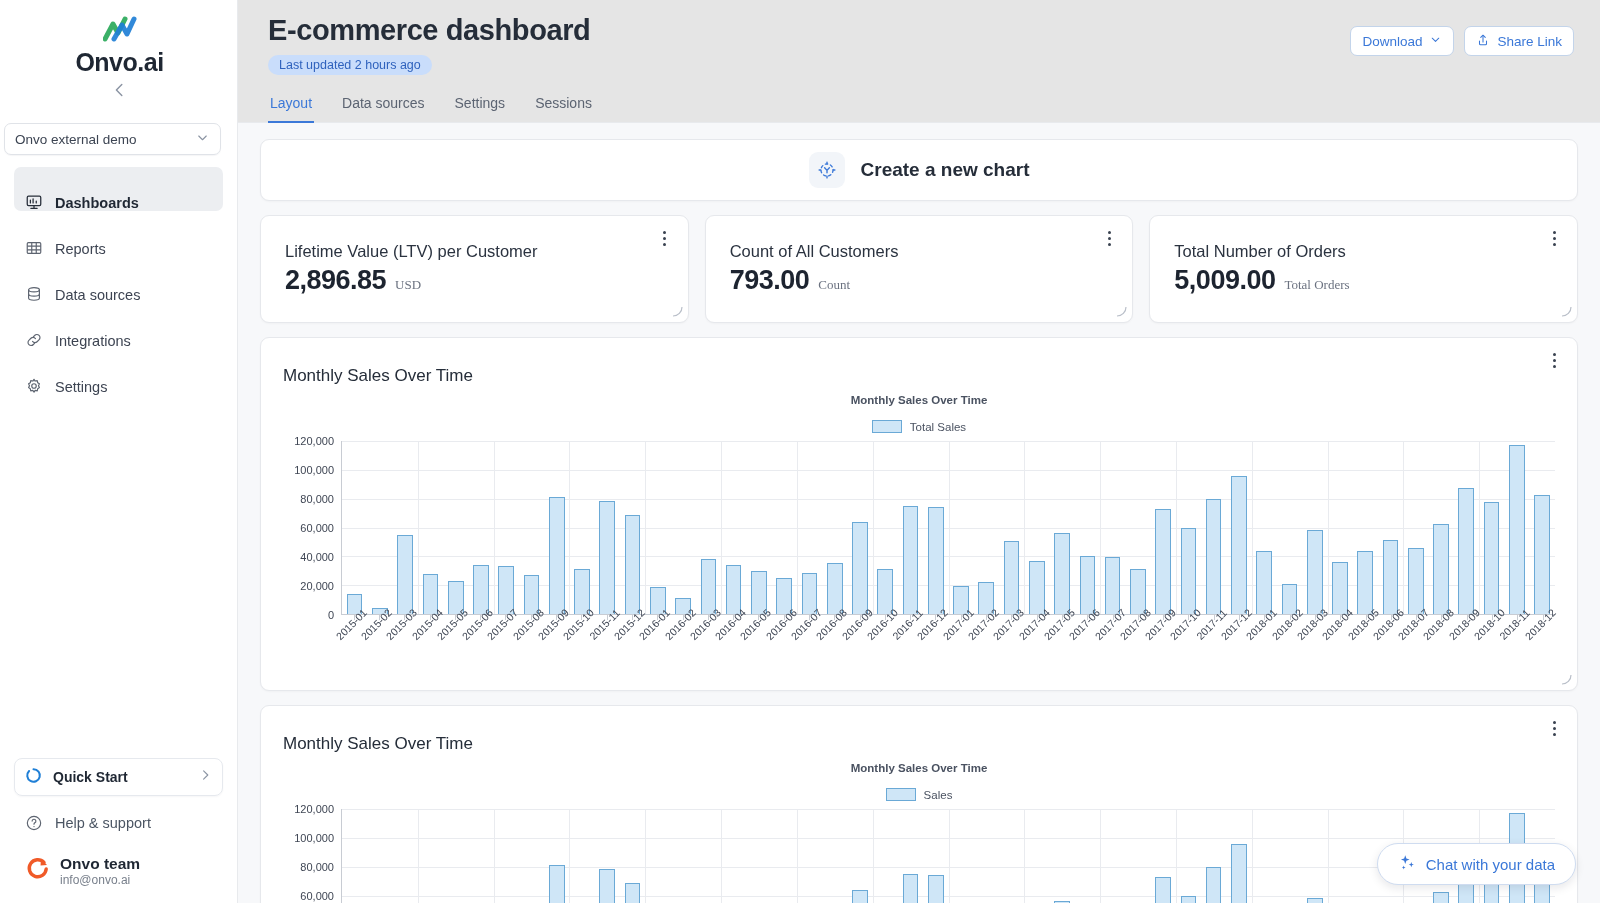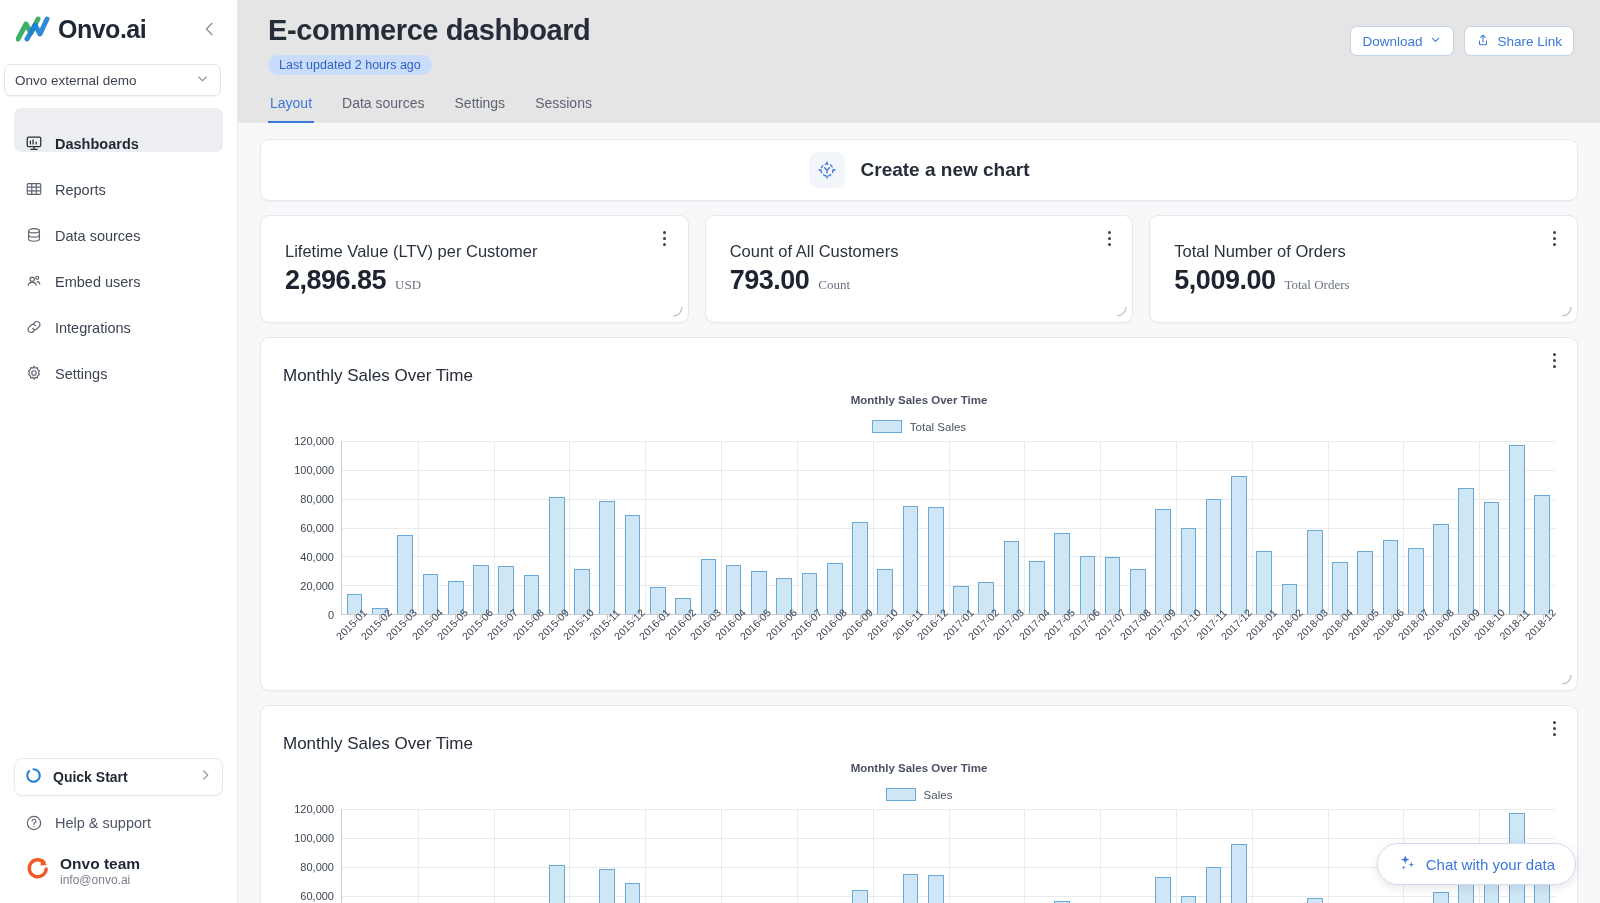--- a/index.html
+++ b/index.html
@@ -11,22 +11,23 @@
   .app { display: flex; width: 1600px; height: 903px; }
 
   
   .sidebar {
     width: 238px; height: 903px; flex: 0 0 238px;
     border-right: 1px solid #e8eaed;
     display: flex; flex-direction: column;
     background: #fff; position: relative;
   }
   .brand-row {
-    display: flex; align-items: center; gap: 8px;
+    display: flex; align-items: center; gap: 0;
     padding: 14px 14px 6px 16px;
+    flex-direction: column;
   }
   .logo-mark { width: 34px; height: 30px; flex: 0 0 34px; }
   .brand-name {
     font-size: 25px; font-weight: 700; color: #1f2733;
     letter-spacing: -0.5px; flex: 1;
   }
   .collapse-btn {
     width: 26px; height: 26px; display: flex;
     align-items: center; justify-content: center;
     color: #8b94a3; cursor: pointer;
@@ -260,31 +261,20 @@
       </div>
       <div class="nav-item">
         <span class="nav-icon">
           <svg viewBox="0 0 20 20" width="18" height="18" fill="none" stroke="currentColor" stroke-width="1.3">
               <ellipse cx="10" cy="5.3" rx="6" ry="2.4"></ellipse>
               <path d="M4 5.3 V10 c0 1.35 2.7 2.4 6 2.4 s6 -1.05 6 -2.4 V5.3"></path>
               <path d="M4 10 V14.5 c0 1.35 2.7 2.4 6 2.4 s6 -1.05 6 -2.4 V10"></path>
             </svg>
         </span>
         <span>Data sources</span>
-      </div>
-      <div class="nav-item">
-        <span class="nav-icon">
-          <svg viewBox="0 0 20 20" width="18" height="18" fill="none" stroke="currentColor" stroke-width="1.3">
-              <circle cx="8" cy="8" r="2.4"></circle>
-              <path d="M3.6 15.4 c0 -2.4 2 -3.8 4.4 -3.8 s4.4 1.4 4.4 3.8"></path>
-              <circle cx="13.6" cy="6.4" r="1.7"></circle>
-              <path d="M13 10.6 c2 0 3.4 1.2 3.4 3.2"></path>
-            </svg>
-        </span>
-        <span>Embed users</span>
       </div>
       <div class="nav-item">
         <span class="nav-icon">
           <svg viewBox="0 0 20 20" width="18" height="18" fill="none" stroke="currentColor" stroke-width="1.3" stroke-linecap="round">
               <path d="M8.4 11.6 a3.4 3.4 0 0 0 5 0.3 l2.1 -2.1 a3.4 3.4 0 1 0 -4.8 -4.8 l-1.2 1.2"></path>
               <path d="M11.6 8.4 a3.4 3.4 0 0 0 -5 -0.3 l-2.1 2.1 a3.4 3.4 0 1 0 4.8 4.8 l1.2 -1.2"></path>
             </svg>
         </span>
         <span>Integrations</span>
       </div>

